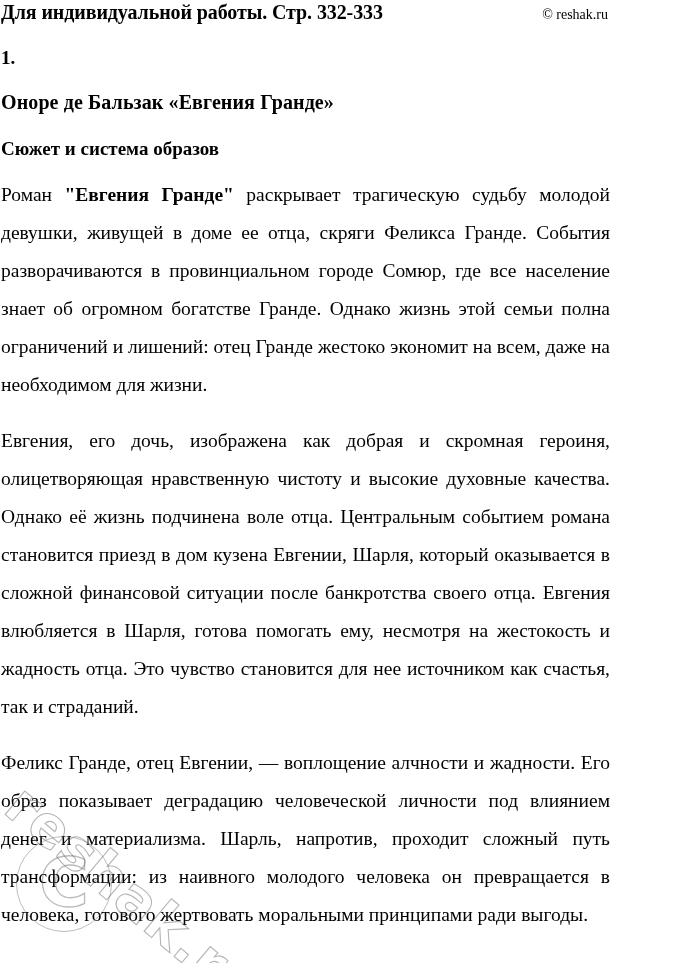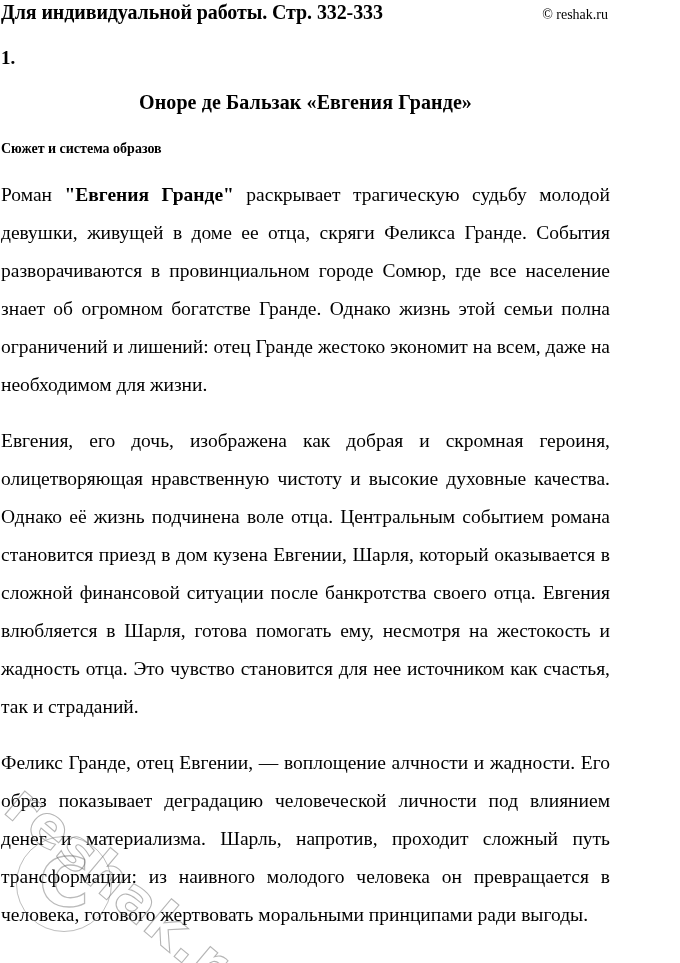--- a/index.html
+++ b/index.html
@@ -50,31 +50,31 @@
   
   .task-number {
     font-size: 19px;
     font-weight: bold;
     margin-top: 17px;
     line-height: 24px;
   }
 
   
   .work-title {
-    text-align: center;
+    text-align: left;
     font-size: 20px;
     font-weight: bold;
     margin-top: 19px;
     line-height: 26px;
     letter-spacing: 0.1px;
   }
 
   
   .section-heading {
-    font-size: 14px;
+    font-size: 19px;
     font-weight: bold;
     margin-top: 21px;
     line-height: 26px;
   }
 
   
   .body-par {
     font-size: 19.5px;
     line-height: 38px;
     text-align: justify;

